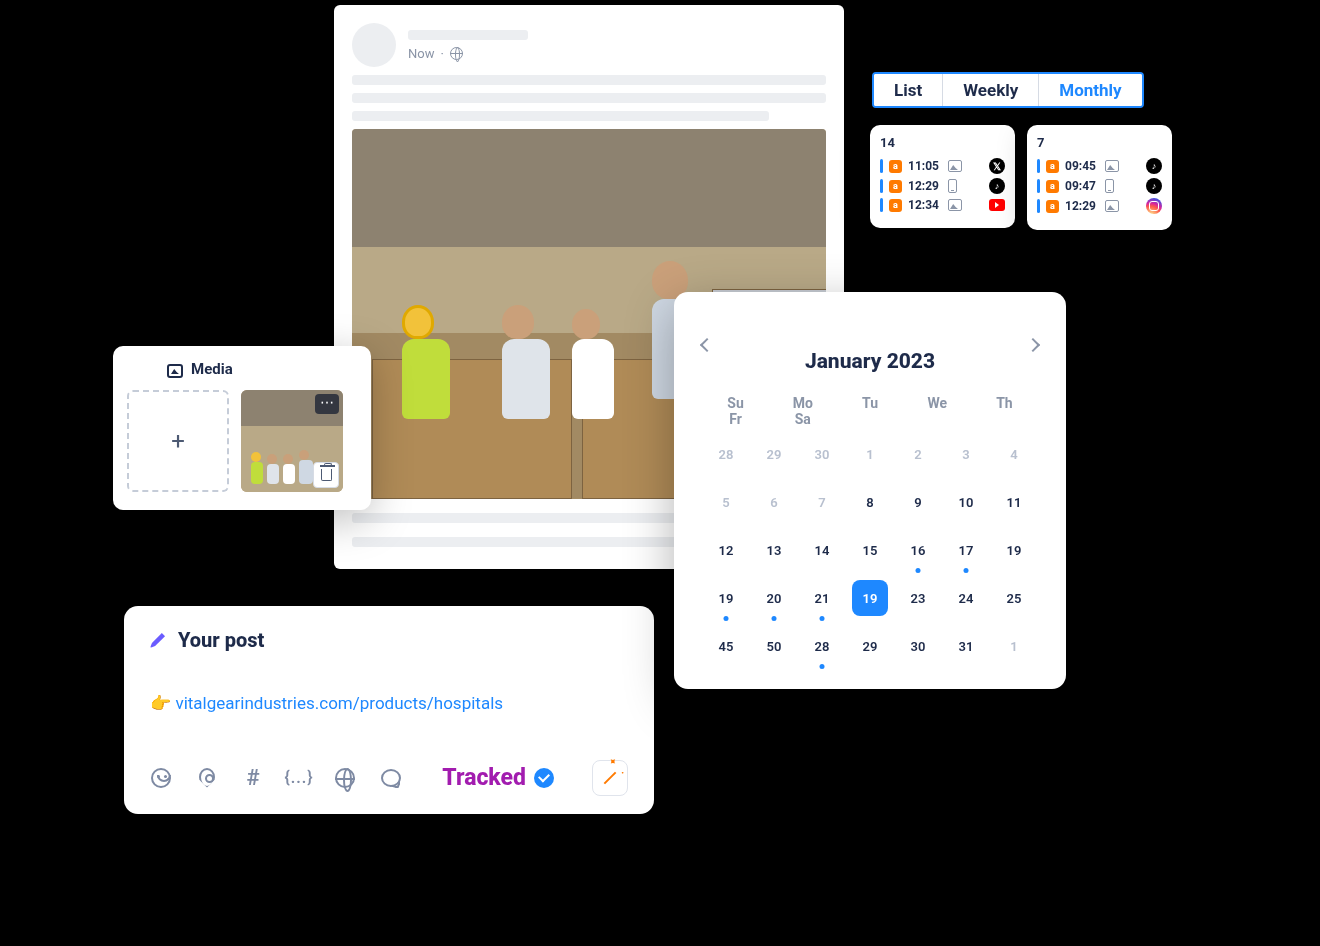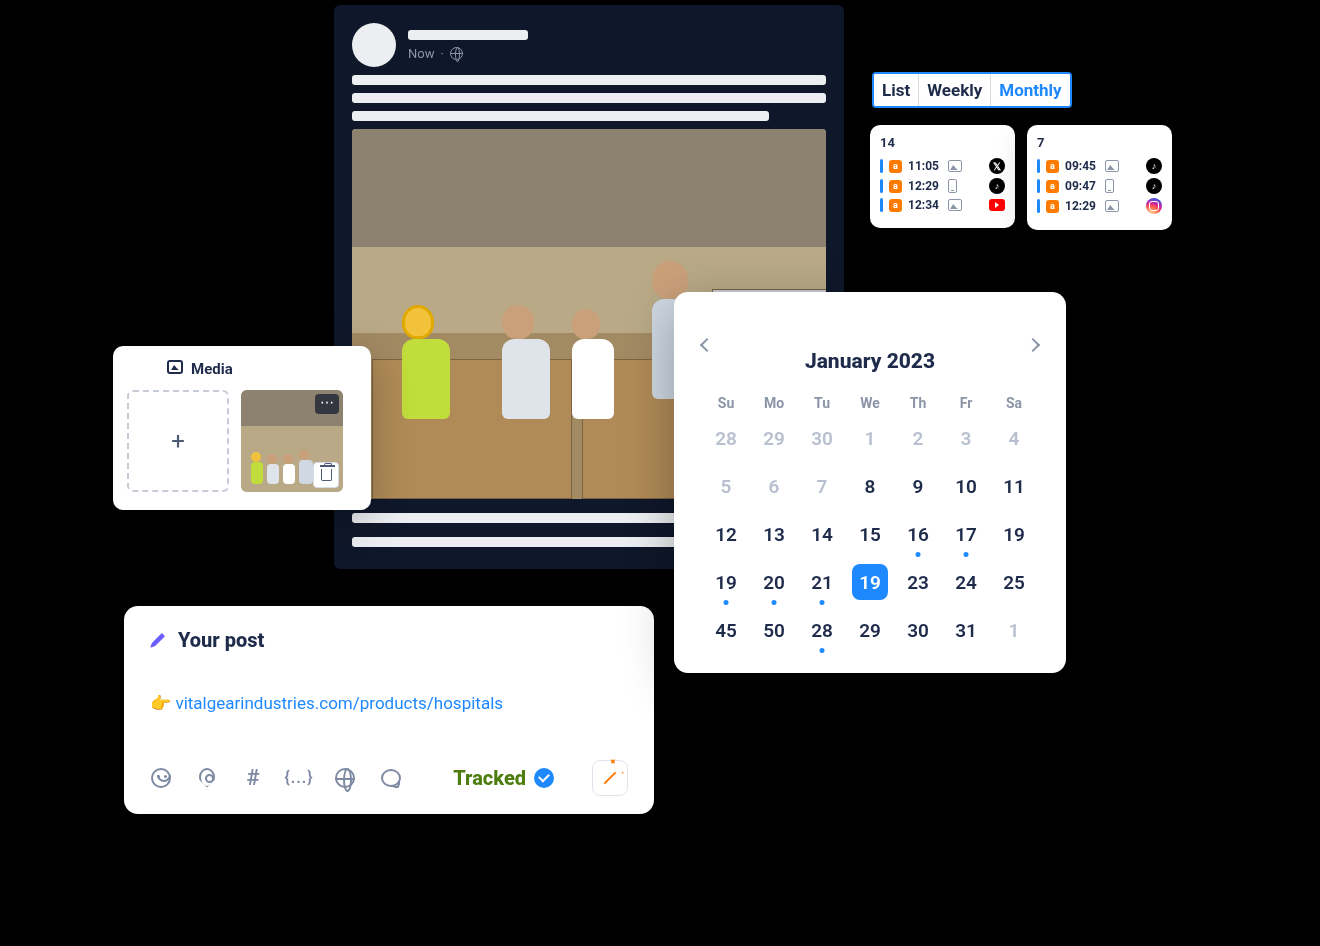--- a/index.html
+++ b/index.html
@@ -3,21 +3,21 @@
 <meta charset="utf-8">
 <style>
   * { box-sizing: border-box; font-family: -apple-system, BlinkMacSystemFont, "Segoe UI", Roboto, sans-serif; }
   body { margin: 0; width: 1320px; height: 946px; background: #000; position: relative; overflow: hidden; }
 
   
   .post-card {
     position: absolute;
     left: 334px; top: 5px;
     width: 510px;
-    background: #0f172a;
+    background: #ffffff;
     border-radius: 6px;
     box-shadow: 0 8px 40px rgba(0,0,0,0.25);
     padding: 18px 18px 22px;
   }
   .post-header { display: flex; align-items: center; gap: 12px; margin-bottom: 8px; }
   .avatar { width: 44px; height: 44px; border-radius: 50%; background: #eceef1; }
   .name-line { width: 120px; height: 10px; background: #eceef1; border-radius: 3px; margin-bottom: 6px; }
   .time-line { font-size: 13px; color: #8b95a7; display: flex; align-items: center; gap: 6px; }
   .globe-mini { width: 13px; height: 13px; border-radius: 50%; border: 1.4px solid #8b95a7; position: relative; }
   .globe-mini::before { content:""; position:absolute; left:4px; top:-1px; width:3px; height:13px; border:1.2px solid #8b95a7; border-radius:50%; }
@@ -39,21 +39,21 @@
   .post-footer-line { height: 10px; background: #eceef1; border-radius: 3px; margin-top: 14px; }
 
   
   .media-panel {
     position: absolute;
     left: 113px; top: 346px;
     width: 258px; background:#fff; border-radius:10px;
     box-shadow: 0 10px 40px rgba(0,0,0,0.25);
     padding: 14px 14px 18px;
   }
-  .media-title { display:flex; align-items:flex-start; gap:8px; font-weight:700; color:#1e2b4a; font-size:15px; margin-bottom:12px;padding-left:40px; }
+  .media-title { display:flex; align-items:flex-end; gap:8px; font-weight:700; color:#1e2b4a; font-size:15px; margin-bottom:12px;padding-left:40px; }
   .media-title-icon { width:16px; height:14px; border:2px solid #1e2b4a; border-radius:3px; position:relative; }
   .media-title-icon::after { content:""; position:absolute; left:2px; bottom:2px; width:8px; height:5px; background:#1e2b4a; clip-path: polygon(0 100%, 40% 0, 70% 60%, 100% 100%); }
   .thumbs { display:flex; gap:12px; }
   .add-thumb { width:102px; height:102px; border:2px dashed #c5ccd8; border-radius:6px; display:flex; align-items:center; justify-content:center; color:#4d5a73; font-size:24px; }
   .thumb { width:102px; height:102px; border-radius:6px; position:relative; overflow:hidden; background:#bda37a; }
   .thumb-inner { width:100%; height:100%; background: linear-gradient(180deg,#8d8270 0 35%, #b9a987 35% 100%); position:relative; }
   .thumb-people { position:absolute; bottom:8px; left:10px; right:10px; height:50px; display:flex; gap:4px; align-items:flex-end; }
   .mini-head { width:10px; height:10px; background:#c9a07a; border-radius:50%; }
   .mini-body { background:#c0dd3b; border-radius:4px; }
   .thumb .dots { position:absolute; top:4px; right:4px; width:24px; height:20px; background:rgba(30,36,52,.8); border-radius:4px; color:#fff; font-size:14px; text-align:center; line-height:16px; }
@@ -80,31 +80,31 @@
   .smile::after { content:""; position:absolute; left:4px; bottom:4px; width:10px; height:5px; border:2px solid #7e8aa3; border-top:none; border-radius:0 0 8px 8px; }
   .pin { width:16px; height:20px; border:2px solid #7e8aa3; border-radius:50% 50% 50% 50% / 45% 45% 55% 55%; clip-path: polygon(0 0, 100% 0, 100% 60%, 50% 100%, 0 60%); position:relative; }
   .pin::after { content:""; position:absolute; left:4px; top:4px; width:5px; height:5px; border:2px solid #7e8aa3; border-radius:50%; }
   .hash { font-size:22px; font-weight:600; color:#7e8aa3; }
   .brace { font-size:16px; font-weight:600; color:#7e8aa3; letter-spacing:1px; }
   .globe2 { width:20px; height:20px; border:2px solid #7e8aa3; border-radius:50%; position:relative; }
   .globe2::before { content:""; position:absolute; left:6px; top:-2px; width:5px; height:20px; border:2px solid #7e8aa3; border-radius:50%; }
   .globe2::after { content:""; position:absolute; left:-2px; top:8px; width:20px; height:2px; background:#7e8aa3; }
   .bubble { width:20px; height:18px; border:2px solid #7e8aa3; border-radius:50%; position:relative; }
   .bubble::after { content:""; position:absolute; right:-1px; bottom:-3px; width:6px; height:6px; border:2px solid #7e8aa3; border-left:none; border-top:none; border-radius:0 0 50% 0; transform:rotate(10deg); }
-  .tracked { margin-left:auto; display:flex; align-items:center; gap:8px; color:#4d7c0f; font-weight:800; font-size:20px; }
+  .tracked { margin-left:auto; display:flex; align-items:center; gap:8px; color:#a21caf; font-weight:800; font-size:23px; }
   .check-badge { width:20px; height:20px; background:#1e88ff; border-radius:50%; position:relative; }
   .check-badge::after { content:""; position:absolute; left:5px; top:5px; width:8px; height:5px; border-left:2.5px solid #fff; border-bottom:2.5px solid #fff; transform:rotate(-45deg); }
   .wand-btn { width:36px; height:36px; border:1px solid #e0e4ec; border-radius:8px; margin-left:14px; display:flex; align-items:center; justify-content:center; }
   .wand { width:16px; height:2px; background:#ff7a00; transform:rotate(-45deg); position:relative; }
   .wand::before { content:"✦"; position:absolute; right:-10px; top:-14px; font-size:10px; color:#ff7a00; }
   .wand::after { content:"•"; position:absolute; right:-6px; top:2px; font-size:8px; color:#ff7a00; }
 
   
   .view-tabs { position:absolute; left:872px; top:72px; display:flex; border:2px solid #1e88ff; border-radius:4px; overflow:hidden; background:#fff; box-shadow: 0 4px 20px rgba(0,0,0,.2); }
-  .view-tab { padding:6px 8px; font-weight:700; font-size:17px; color:#1e2b4a; border-right:1px solid #d6dbe4; }
+  .view-tab { padding:6px 20px; font-weight:700; font-size:17px; color:#1e2b4a; border-right:1px solid #d6dbe4; }
   .view-tab:last-child { border-right:none; }
   .view-tab.active { color:#1e88ff; background:#fff; }
   .view-tabs .view-tab:not(.active) { background:#fff; }
 
   
   .day-card { position:absolute; width:145px; background:#fff; border-radius:10px; box-shadow:0 8px 30px rgba(0,0,0,.25); padding:10px 10px 12px; }
   .day-num { font-size:13px; font-weight:700; color:#1e2b4a; margin-bottom:8px; }
   .day-row { display:flex; align-items:center; gap:6px; font-size:12px; color:#1e2b4a; margin:4px 0; }
   .bar { width:3px; height:14px; background:#1e88ff; border-radius:2px; }
   .brand-dot { width:13px; height:13px; border-radius:3px; background:#ff7a00; color:#fff; font-size:9px; font-weight:800; display:flex; align-items:center; justify-content:center; }
@@ -128,23 +128,23 @@
     position:absolute; left:674px; top:292px;
     width:392px; background:#fff; border-radius:14px;
     box-shadow:0 14px 50px rgba(0,0,0,.3);
     padding:24px 28px 28px;
   }
   .cal-header { display:flex; align-items:center; justify-content:space-between; margin-bottom:22px; }
   .cal-title { font-size:21px; font-weight:800; color:#1e2b4a;margin-top:33px; }
   .chev { width:10px; height:10px; border-left:2.5px solid #8b95a7; border-bottom:2.5px solid #8b95a7; }
   .chev.left { transform:rotate(45deg); }
   .chev.right { transform:rotate(-135deg); }
-  .dow { display:grid; grid-template-columns:repeat(7,1fr); text-align:center; font-size:14px; font-weight:700; color:#8b95a7; margin-bottom:12px; }
+  .dow { display:grid; grid-template-columns:repeat(5,1fr); text-align:center; font-size:14px; font-weight:700; color:#8b95a7; margin-bottom:12px; }
   .days { display:grid; grid-template-columns:repeat(7,1fr); row-gap:18px; text-align:center; }
-  .day { font-size:19px; font-weight:600; color:#1e2b4a; position:relative; height:30px; display:flex; align-items:center; justify-content:center; }
+  .day { font-size:13px; font-weight:600; color:#1e2b4a; position:relative; height:30px; display:flex; align-items:center; justify-content:center; }
   .day.muted { color:#b8c0cf; }
   .day.sel { background:#1e88ff; color:#fff; border-radius:8px; width:36px; height:36px; margin:-3px auto; }
   .day .dot { position:absolute; bottom:-8px; left:50%; transform:translateX(-50%); width:5px; height:5px; background:#1e88ff; border-radius:50%; }
 </style>
 </head>
 <body>
 
 <div class="post-card">
   <div class="post-header">
     <div class="avatar"></div>

